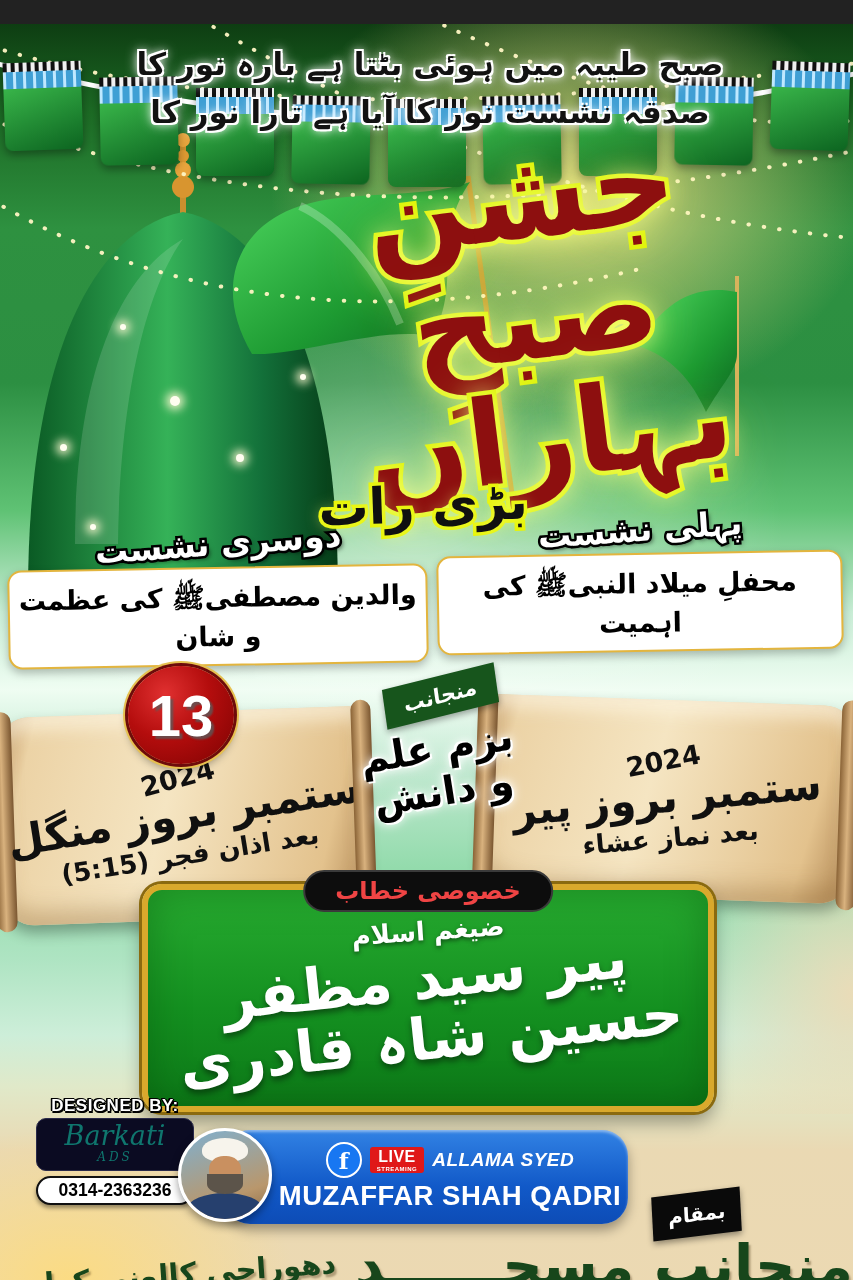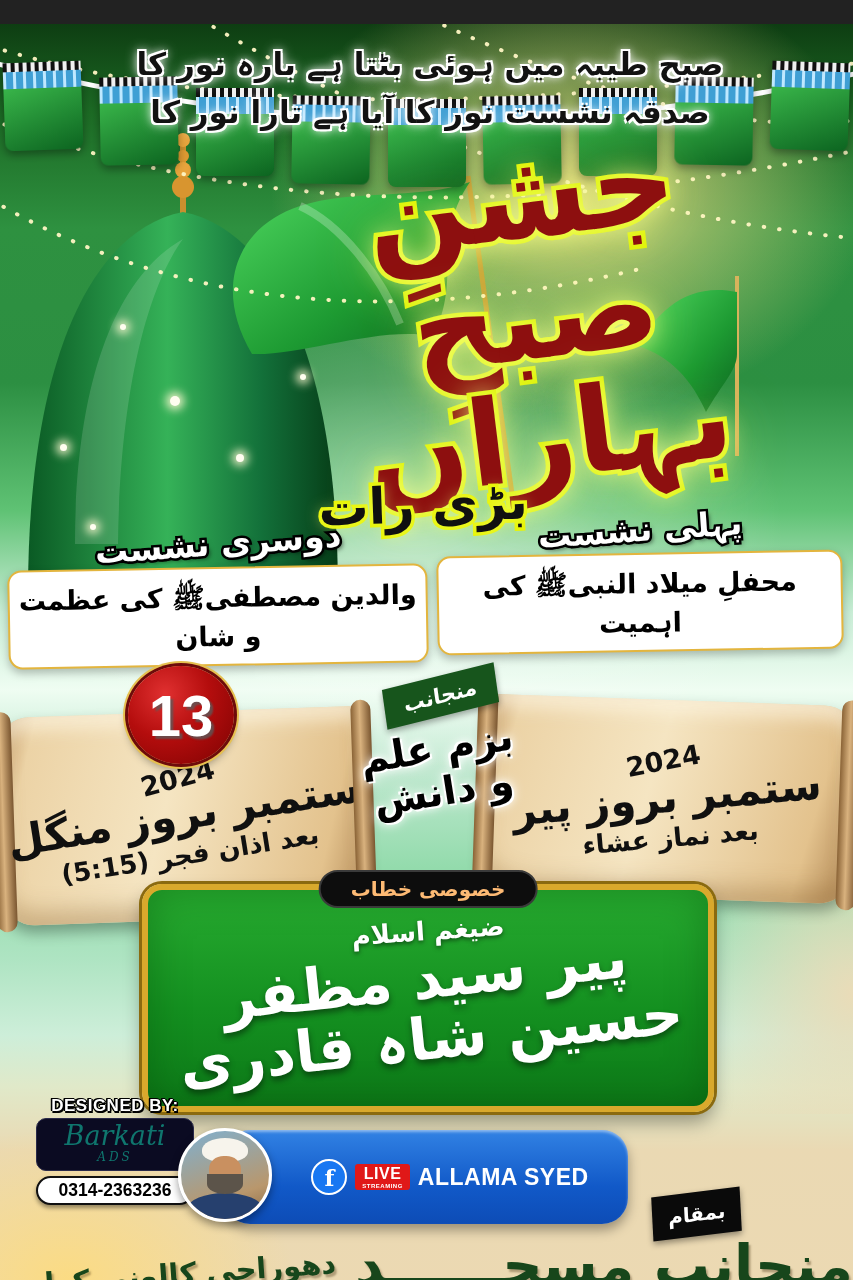--- a/index.html
+++ b/index.html
@@ -94,22 +94,22 @@
     text-shadow:0 0 8px #fff,0 0 14px #fff,2px 2px 0 #fff,-2px -2px 0 #fff;}
   
   .cream-patch{position:absolute;right:0;top:850px;width:170px;height:240px;z-index:4;
     background:radial-gradient(120% 100% at 100% 50%, rgba(236,219,183,.95), rgba(236,219,183,0) 80%);}
   
   .panel{position:absolute;left:142px;top:860px;width:560px;height:216px;z-index:6;
     background:linear-gradient(180deg,#27ab30 0%,#149020 55%,#0d7a18 100%);
     border:6px solid #d9a92c;border-radius:20px;
     box-shadow:0 0 0 3px #8a6a10,0 10px 18px rgba(0,0,0,.35), inset 0 0 40px rgba(0,60,0,.35);}
   .panel .pill{position:absolute;top:-20px;left:50%;transform:translateX(-50%);
-    background:#0d0d0d;color:#fdba74;border:2px solid #3a3a3a;border-radius:22px;
-    padding:5px 30px;font-size:20px;font-weight:bold;direction:rtl;white-space:nowrap;}
+    background:#0d0d0d;color:#ef4444;border:2px solid #3a3a3a;border-radius:22px;
+    padding:5px 30px;font-size:24px;font-weight:bold;direction:rtl;white-space:nowrap;}
   .panel .hon{margin-top:26px;text-align:center;color:#fff;font-size:26px;font-weight:bold;
     direction:rtl;transform:rotate(-4deg);text-shadow:0 2px 4px rgba(0,0,0,.5);}
   .panel .nm{margin-top:2px;text-align:center;color:#fff;font-size:58px;font-weight:bold;
     line-height:1.05;direction:rtl;transform:rotate(-6deg);
     text-shadow:0 4px 6px rgba(0,0,0,.45);}
   
   .designer{position:absolute;left:36px;top:1072px;width:158px;z-index:7;text-align:center;
     font-family:"Liberation Sans",sans-serif;}
   .designer .lbl{font-size:17px;font-weight:bold;color:#fff;letter-spacing:.5px;
     text-shadow:1.5px 0 0 #000,-1.5px 0 0 #000,0 1.5px 0 #000,0 -1.5px 0 #000,1.5px 1.5px 0 #000,-1.5px -1.5px 0 #000;}
@@ -138,21 +138,21 @@
     display:flex;flex-direction:column;align-items:center;justify-content:center;
     padding-left:48px;box-sizing:border-box;color:#fff;
     font-family:"Liberation Sans",sans-serif;font-weight:bold;}
   .livebar .row1{display:flex;align-items:center;gap:8px;}
   .fb-circle{width:32px;height:32px;border-radius:50%;background:#1877f2;border:2px solid #fff;
     display:flex;align-items:center;justify-content:center;
     font-family:"DejaVu Serif",serif;font-size:23px;font-weight:bold;color:#fff;line-height:1;}
   .live-badge{background:#e01818;border-radius:3px;padding:2px 7px 1px;text-align:center;line-height:1;}
   .live-badge .lv{font-size:16px;letter-spacing:.5px;}
   .live-badge .st{font-size:6px;letter-spacing:.5px;margin-top:1px;}
-  .livebar .n1{font-size:23px;letter-spacing:.5px;}
+  .livebar .n1{font-size:19px;letter-spacing:.5px;font-style:italic;}
   .livebar .n2{font-size:27.5px;letter-spacing:.5px;margin-top:2px;}
   
   .venue-badge{position:absolute;left:652px;top:1168px;z-index:8;background:#0a0a0a;color:#fff;
     padding:10px 16px;font-size:20px;font-weight:bold;direction:rtl;
     transform:rotate(-7deg) skewX(-4deg);box-shadow:0 3px 6px rgba(0,0,0,.4);}
   .venue-line{position:absolute;left:0;right:0;bottom:6px;z-index:7;text-align:center;direction:rtl;
     color:#17461b;text-shadow:2px 3px 2px rgba(60,40,10,.35);white-space:nowrap;}
   .venue-line .big{font-size:56px;font-weight:bold;}
   .venue-line .small{font-size:29px;font-weight:bold;margin-right:14px;transform:rotate(-4deg);
     display:inline-block;}
@@ -296,20 +296,21 @@
 
   <div class="livebar">
     <div class="row1">
       <span class="fb-circle">f</span>
       <span class="live-badge">
         <div class="lv">LIVE</div>
         <div class="st">STREAMING</div>
       </span>
       <span class="n1">ALLAMA SYED</span>
     </div>
+    <div class="n2">MUZAFFAR SHAH QADRI</div>
   </div>
 
   <div class="venue-badge">بمقام</div>
   <div class="venue-line">
     <span class="big">منجانب مسجــــــد</span>
     <span class="small">دھوراجی کالونی کراچی</span>
   </div>
 
 </div>
 

